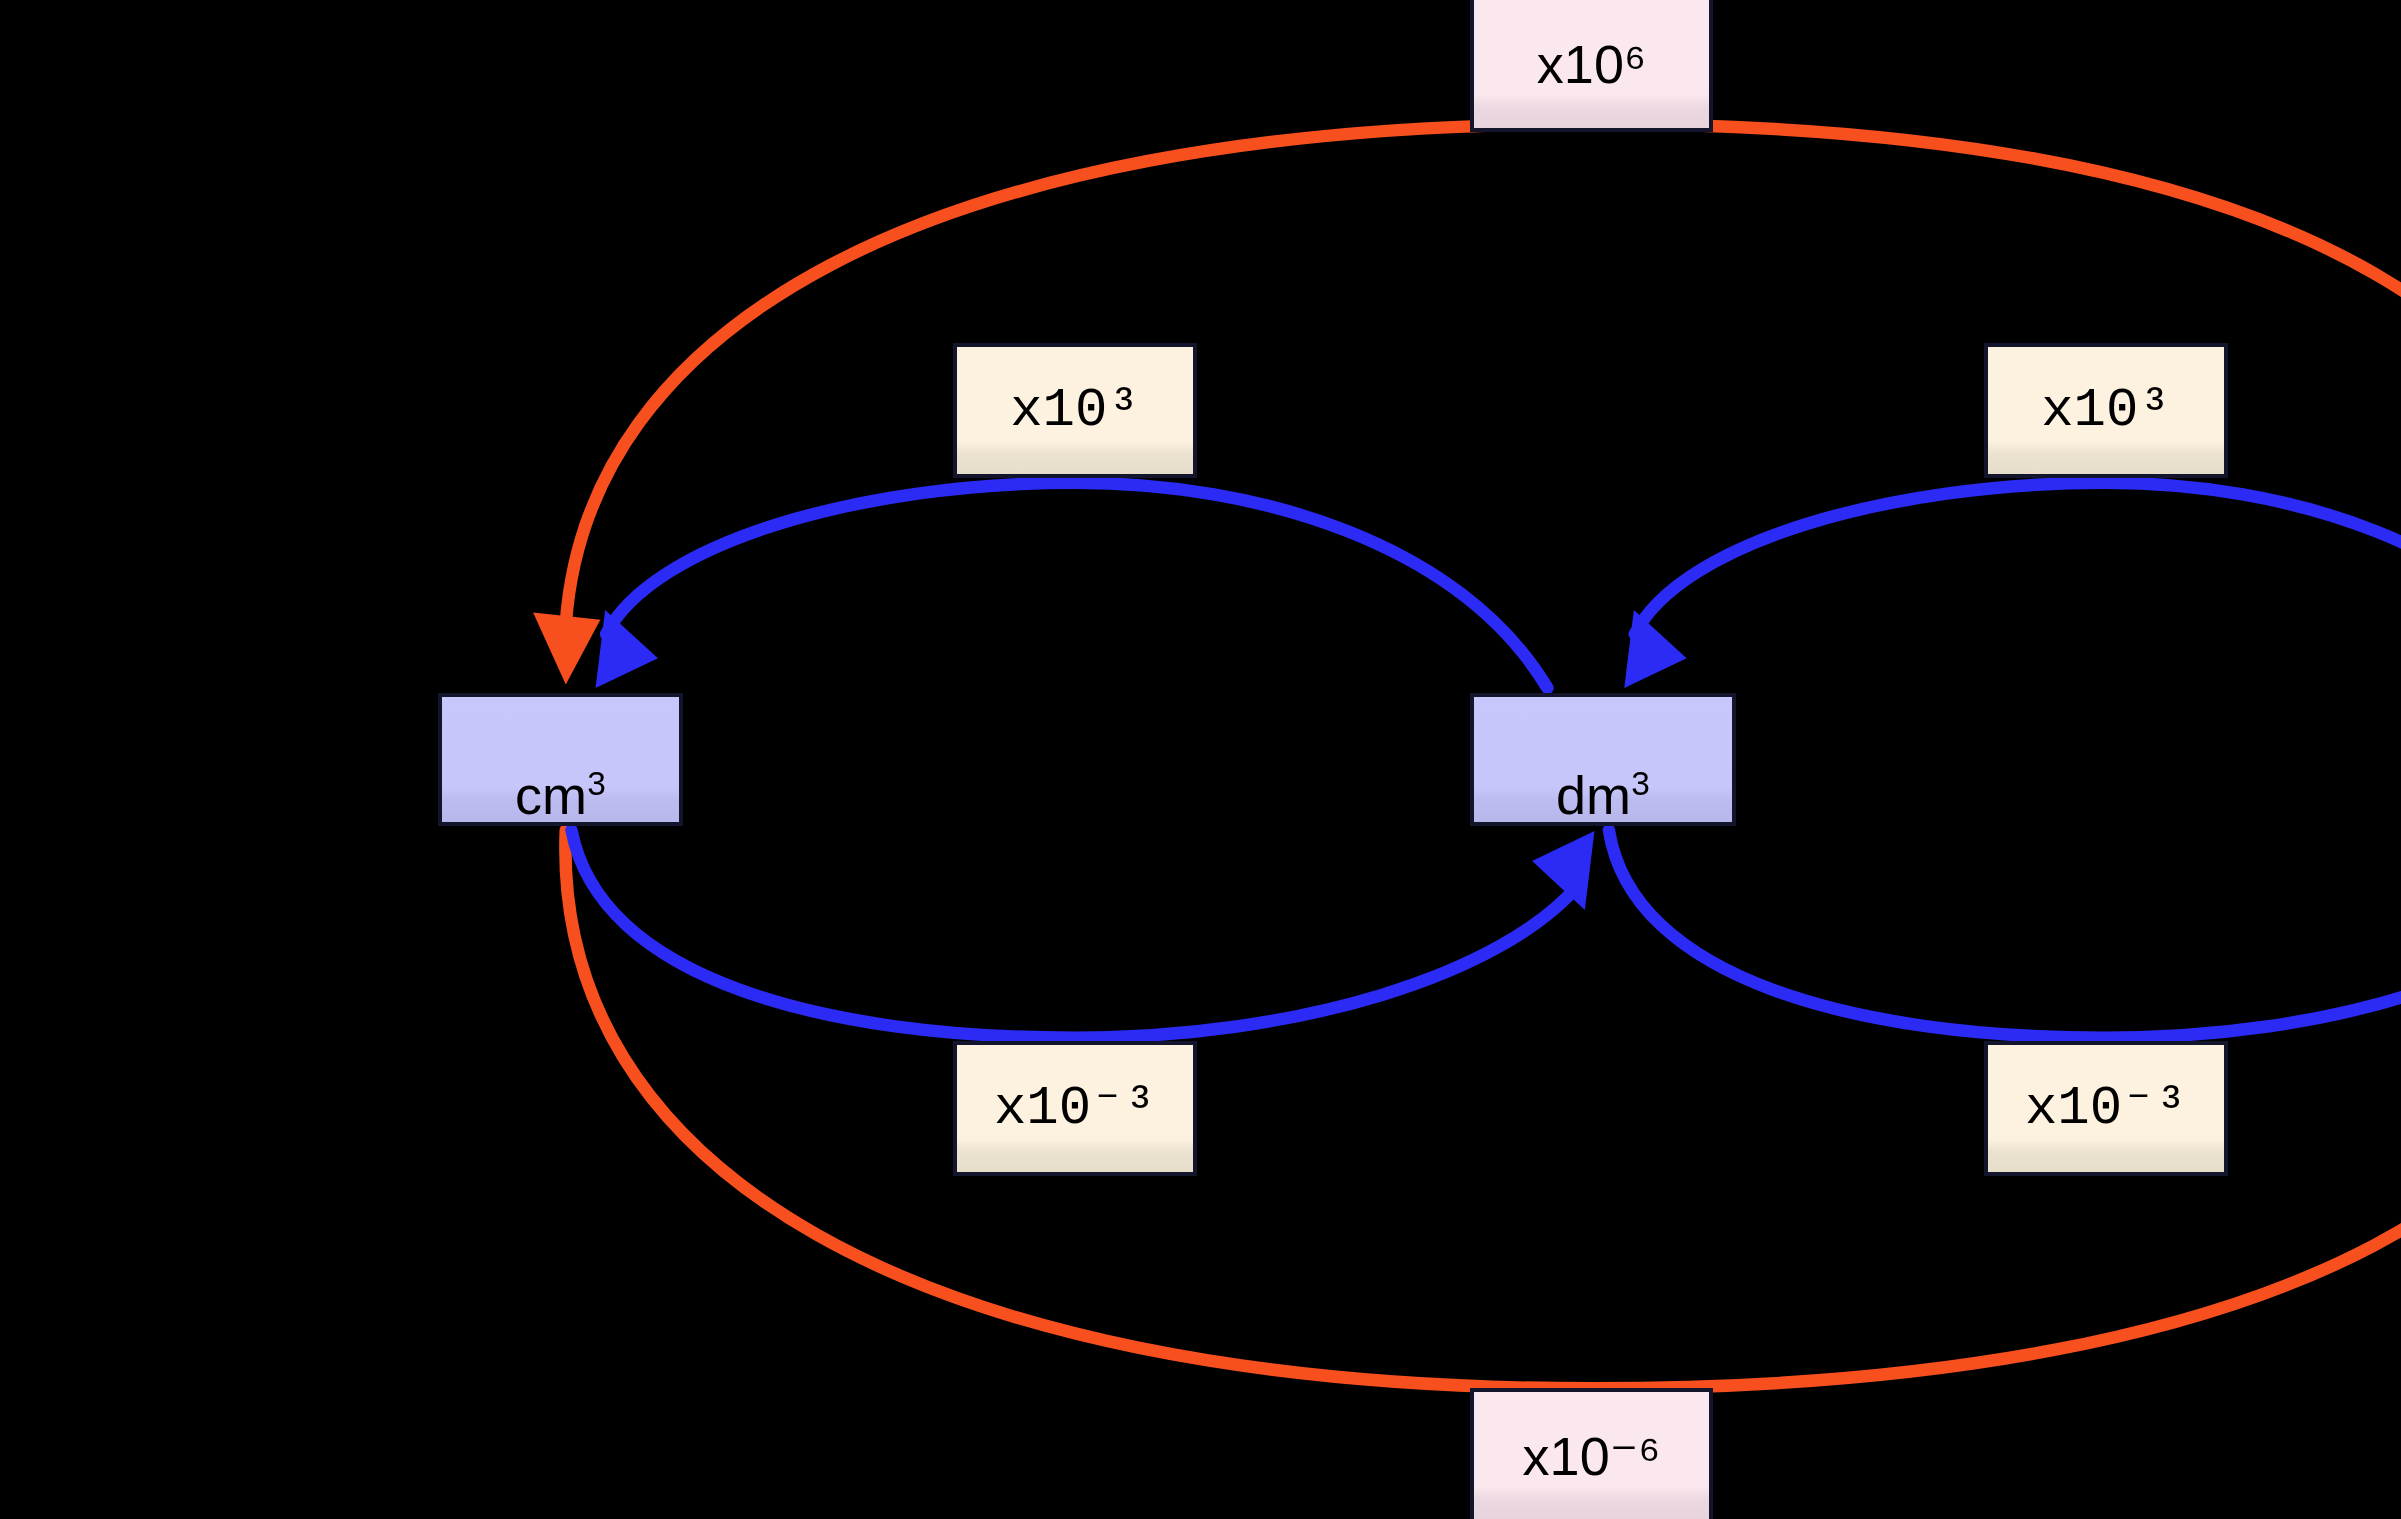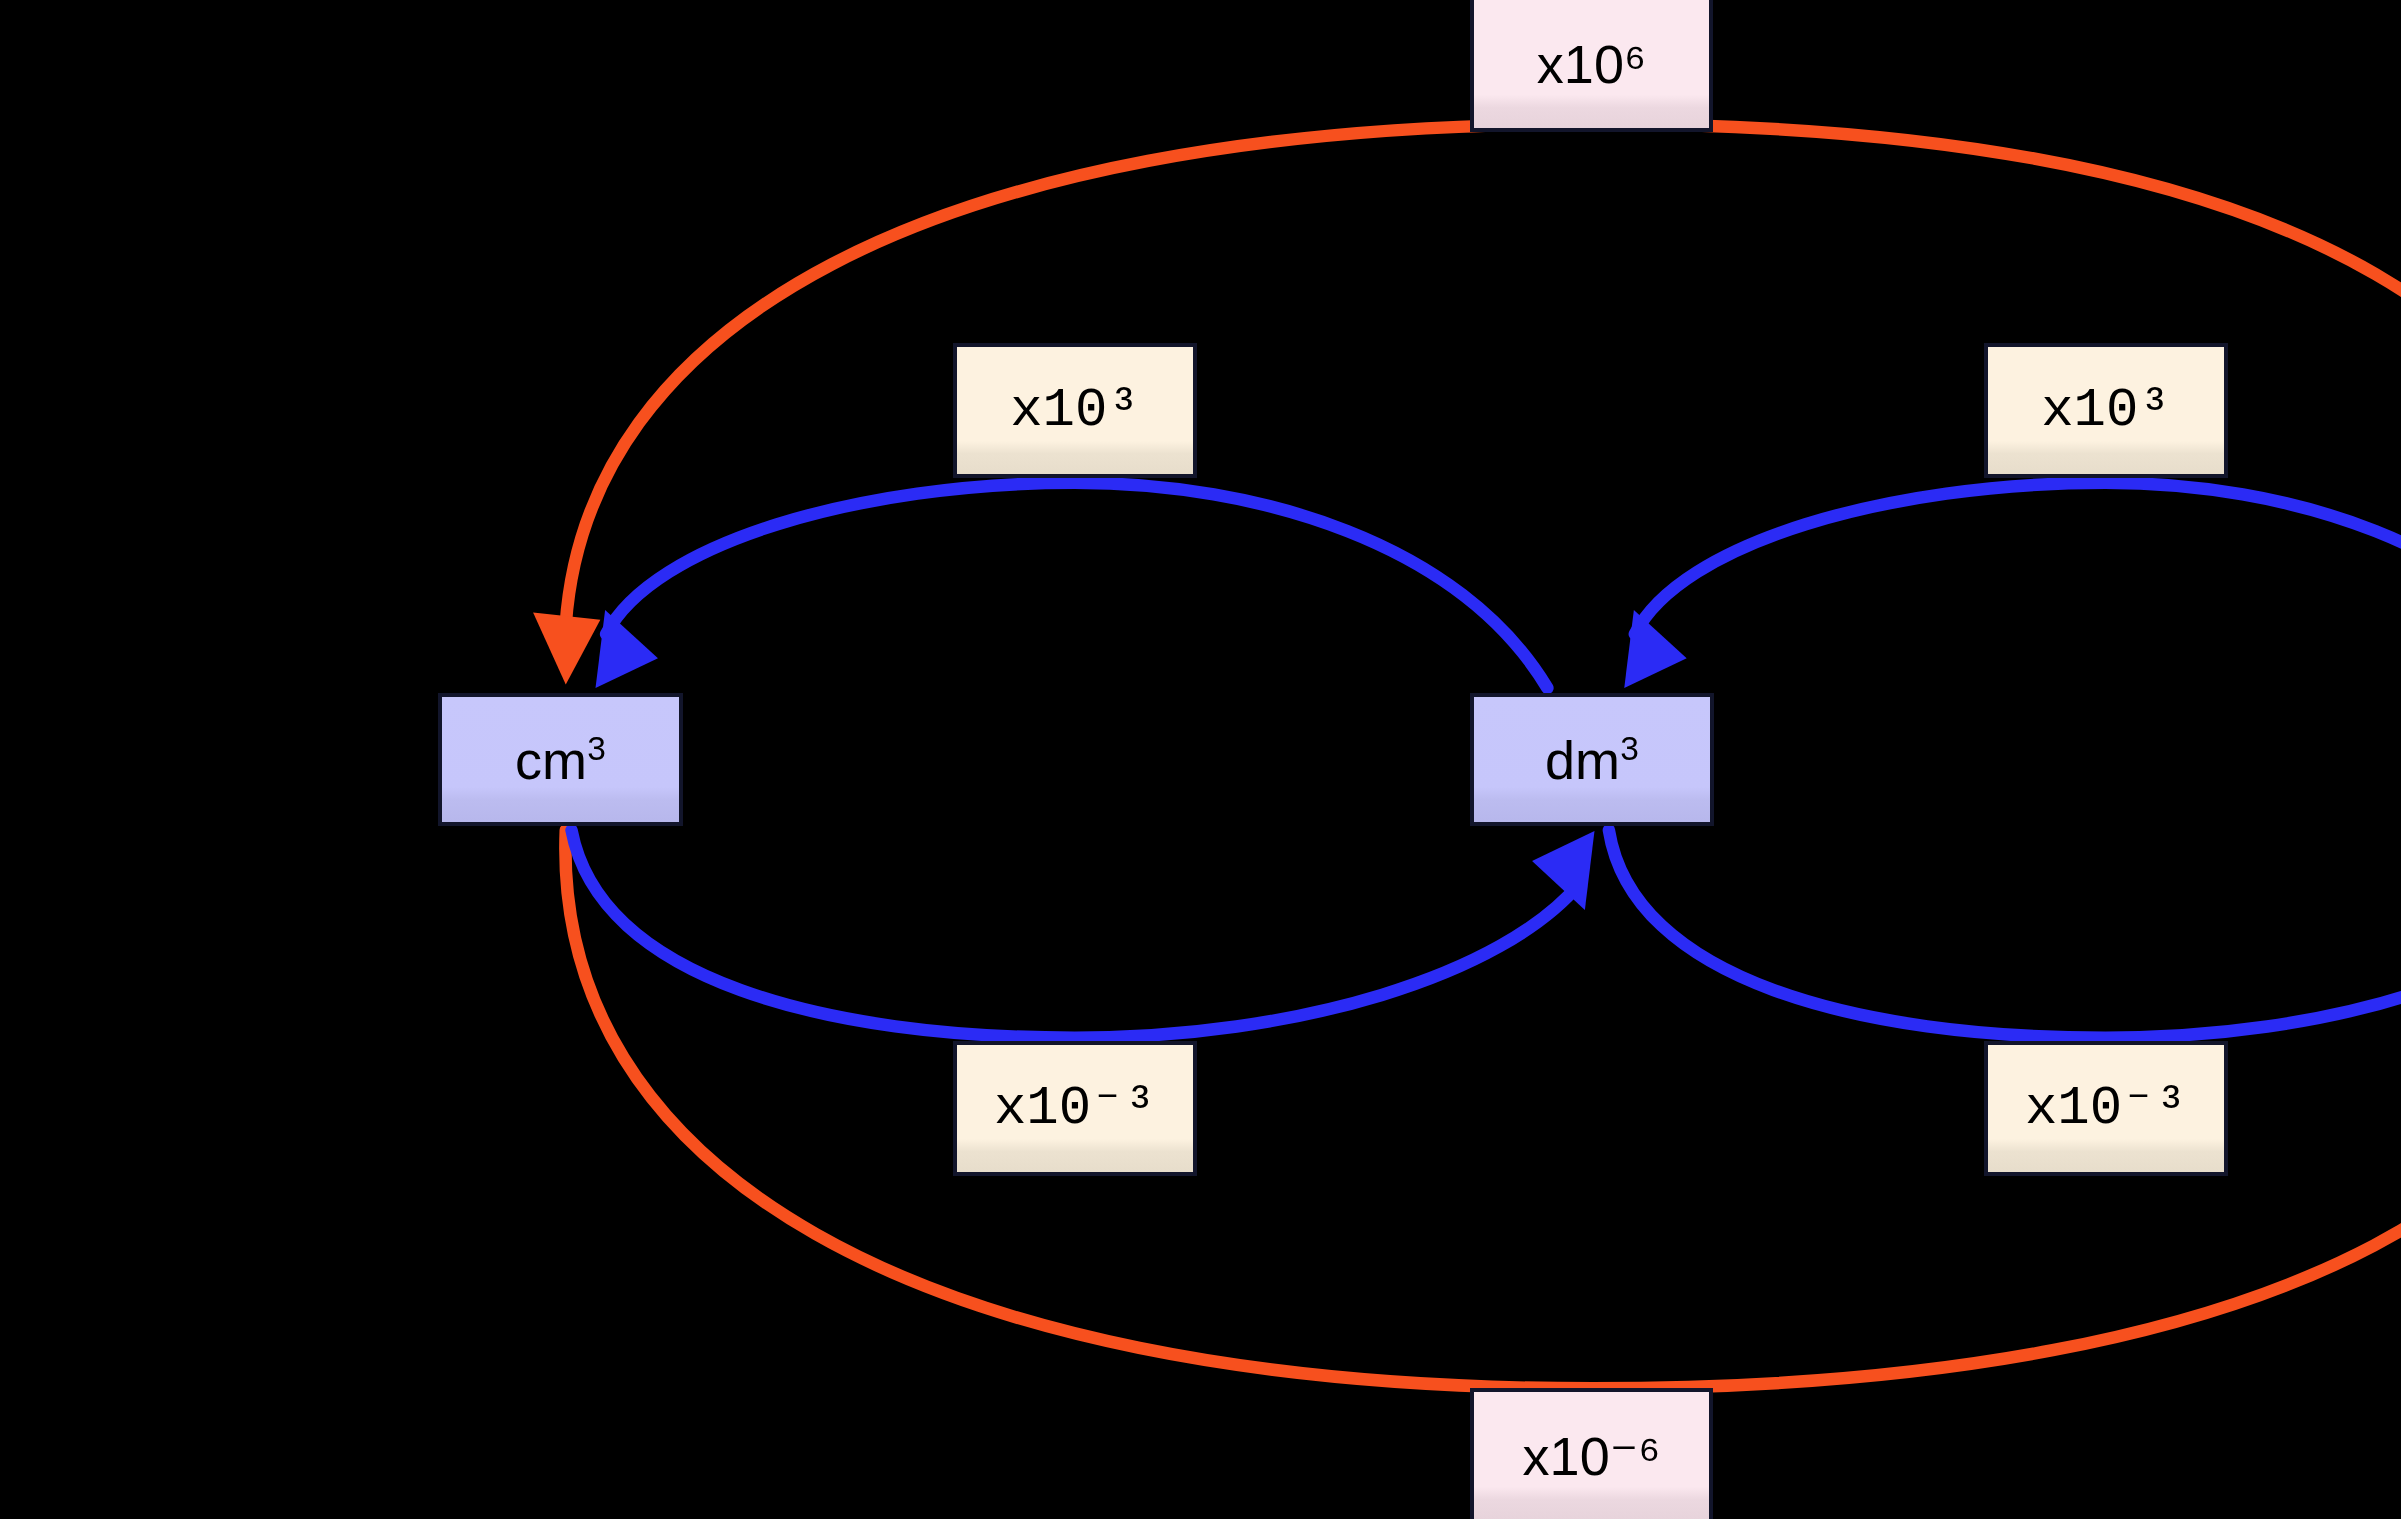--- a/index.html
+++ b/index.html
@@ -31,21 +31,21 @@
 
   
   .node {
     position: absolute;
     box-sizing: border-box;
     border: 4.3px solid #12152b;
     background: #c3c3fa;
     background-image: linear-gradient(to bottom,
         #c7c7fb 0%, #c6c6fb 72%, #bcbcf0 82%, #b7b7ec 100%);
     display: flex;
-    align-items: center;
+    align-items: flex-end;
     justify-content: center;
     color: #000000;
     font-size: 54px;
     line-height: 1;
     letter-spacing: 0.2px;
     z-index: 5;
   }
   .node .sup {
     font-size: 0.62em;
     vertical-align: super;
@@ -72,21 +72,21 @@
     font-family: Liberation Mono, monospace;
   }
   .elabel.pink {
     background: #fae7ee;
     background-image: linear-gradient(to bottom,
         #fbe8ef 0%, #fbe8ef 74%, #ecd8e0 84%, #e7d3db 100%);
   }
 
   
   #node-cm3  { left: 438px;  top: 693px; width: 245px; height: 133px; }
-  #node-dm3  { left: 1470px; top: 693px; width: 244px; height: 133px; }
+  #node-dm3  { left: 1470px; top: 693px; width: 266px; height: 133px; }
 
   #label-top     { left: 1470px; top: -4.3px;   width: 243px; height: 136px; }
   #label-bottom  { left: 1470px; top: 1388px; width: 243px; height: 136px; }
   #label-tl      { left: 953px; top: 343px;  width: 244px; height: 135px; }
   #label-tr      { left: 1984px; top: 343px;  width: 244px; height: 135px; }
   #label-bl      { left: 953px; top: 1041px; width: 244px; height: 135px; }
   #label-br      { left: 1984px; top: 1041px; width: 244px; height: 135px; }
 </style>
 </head>
 <body>

